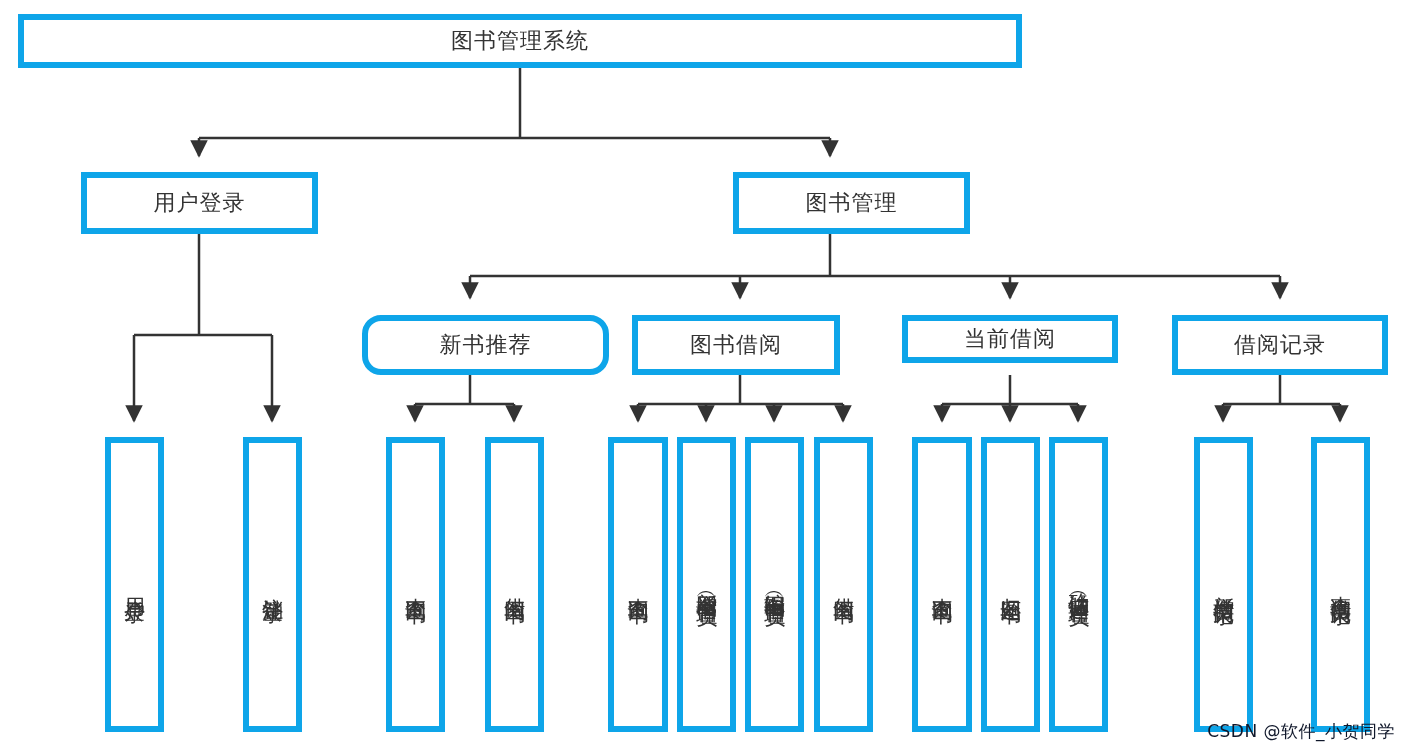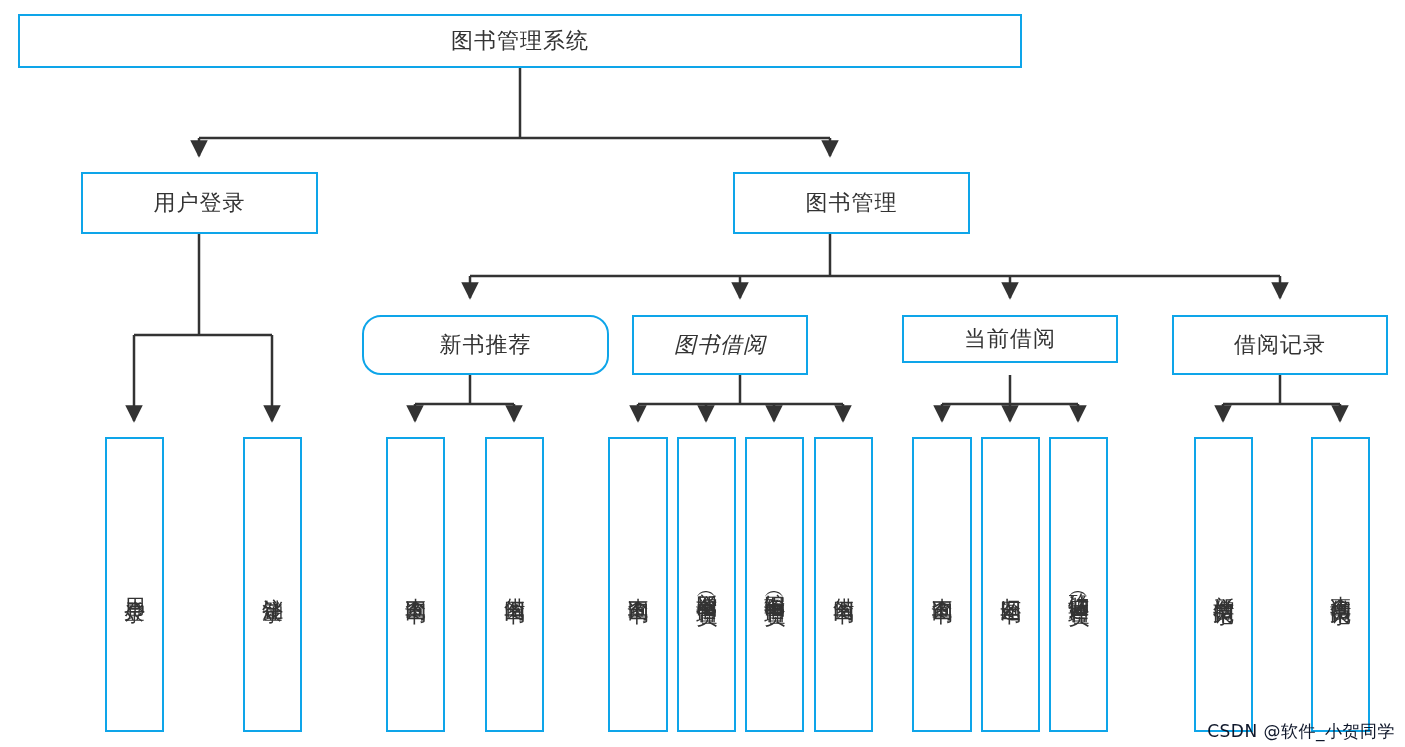--- a/index.html
+++ b/index.html
@@ -19,21 +19,21 @@
     background: #ffffff;
   }
   #edges {
     position: absolute;
     left: 0; top: 0;
     width: 1405px; height: 747px;
     pointer-events: none;
   }
   .node {
     position: absolute;
-    border: 2px solid #0ea5e9;
+    border: 6px solid #0ea5e9;
     background: #ffffff;
     display: flex;
     align-items: center;
     justify-content: center;
     color: #333333;
     z-index: 2;
   }
   .node-h {
     font-size: 22px;
     line-height: 1.2;
@@ -129,21 +129,21 @@
   <div class="node node-h" style="left:81px; top:172px; width:237px; height:62px;">
     <span>用户登录</span>
   </div>
   <div class="node node-h" style="left:711px; top:172px; width:237px; height:62px;margin-left:22px;">
     <span>图书管理</span>
   </div>
 
   <div class="node node-h" style="left:362px; top:315px; width:247px; height:60px;border-radius:19px;">
     <span>新书推荐</span>
   </div>
-  <div class="node node-h" style="left:632px; top:315px; width:176px; height:60px;font-style:italic;">
+  <div class="node node-h" style="left:632px; top:315px; width:208px; height:60px;">
     <span>图书借阅</span>
   </div>
   <div class="node node-h" style="left:902px; top:315px; width:216px; height:48px;">
     <span>当前借阅</span>
   </div>
   <div class="node node-h" style="left:1172px; top:315px; width:216px; height:60px;">
     <span>借阅记录</span>
   </div>
 
   <div class="node node-v" style="left:105px; top:437px; width:59px; height:295px;">

